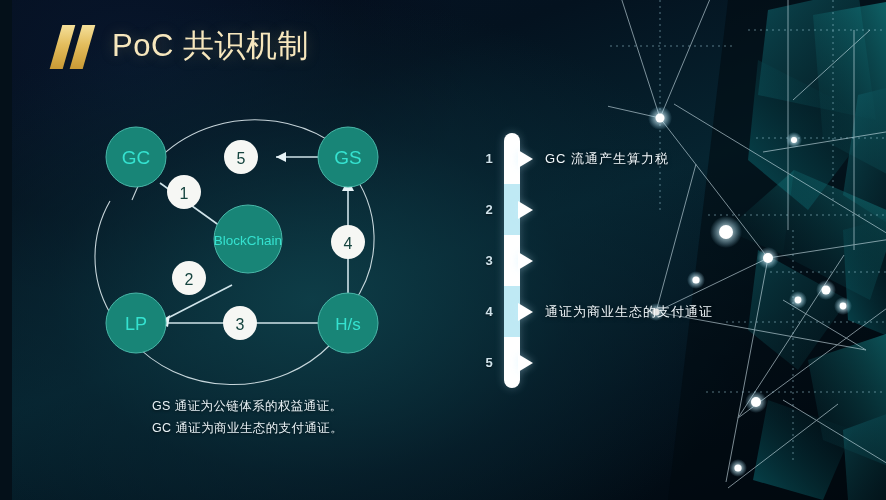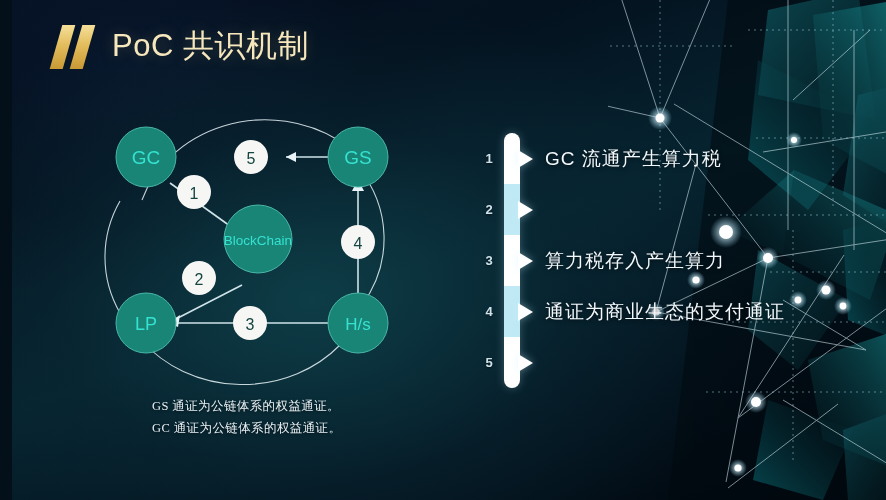--- a/index.html
+++ b/index.html
@@ -30,28 +30,28 @@
     transform:skewX(-16deg);
   }
   .title-text{
     font-size:31px;letter-spacing:.5px;font-weight:400;
     color:#f7e7bd;
     text-shadow:0 0 14px rgba(226,190,110,.25);
     white-space:nowrap;
   }
 
   
-  #diagram{position:absolute;left:78px;top:105px;width:340px;height:290px;}
+  #diagram{position:absolute;left:68px;top:105px;width:340px;height:290px;}
   #diagram svg{display:block;overflow:visible;}
 
   
   .notes{position:absolute;left:140px;top:395px;}
   .note{
     color:#e9f2f6;font-size:12.5px;line-height:22px;letter-spacing:.4px;
-    white-space:nowrap;text-shadow:0 1px 3px rgba(0,0,0,.6);font-family:Liberation Serif, serif;
+    white-space:nowrap;text-shadow:0 1px 3px rgba(0,0,0,.6);
   }
 
   
   #list-panel{position:absolute;left:466px;top:133px;width:320px;height:255px;}
   .vbar{position:absolute;left:26px;top:0;width:16px;height:255px;border-radius:8px;overflow:hidden;
         background:#ffffff;box-shadow:0 0 10px rgba(190,235,250,.28);}
   .vseg{position:absolute;left:0;width:16px;background:#bfe9f4;}
   .vseg.s2{top:51px;height:51px;}
   .vseg.s4{top:153px;height:51px;}
 
@@ -60,21 +60,21 @@
     width:22px;text-align:center;color:#cfe2ea;font-size:13px;font-weight:700;
     text-shadow:0 1px 2px rgba(0,0,0,.55);
   }
   .li .ptr{
     position:absolute;left:40px;width:0;height:0;
     border-top:9px solid transparent;border-bottom:9px solid transparent;
     border-left:15px solid #ffffff;
     filter:drop-shadow(0 0 4px rgba(200,240,255,.45));
   }
   .li .txt{
-    position:absolute;left:67px;color:#f2f8fb;font-size:19px;letter-spacing:1px;
+    position:absolute;left:67px;color:#f2f8fb;font-size:13px;letter-spacing:1px;
     white-space:nowrap;text-shadow:0 1px 4px rgba(0,0,0,.65);
   }
 </style>
 </head>
 <body>
 
 <div id="slide">
 
   <div id="polyfield">
     <svg width="290" height="500" viewBox="0 0 290 500" xmlns="http://www.w3.org/2000/svg">
@@ -245,42 +245,41 @@
       </g>
       <g>
         <circle cx="161" cy="52" r="17" fill="#f6f7f4"></circle>
         <text x="161" y="59" text-anchor="middle" font-family="'Liberation Sans',sans-serif" font-size="16" fill="#16443f">5</text>
       </g>
     </svg>
   </div>
 
   <div class="notes">
     <div class="note">GS 通证为公链体系的权益通证。</div>
-    <div class="note">GC 通证为公链体系的权益通证。</div>
+    <div class="note">GC 通证为商业生态的支付通证。</div>
   </div>
 
   <div id="list-panel">
     <div class="vbar">
       <div class="vseg s2"></div>
       <div class="vseg s4"></div>
     </div>
 
     <div class="li" style="top:0px">
       <span class="num">1</span>
       <span class="ptr"></span>
       <span class="txt">GC 流通产生算力税</span>
     </div>
     <div class="li" style="top:51px">
       <span class="num">2</span>
       <span class="ptr"></span>
     </div>
     <div class="li" style="top:102px">
       <span class="num">3</span>
       <span class="ptr"></span>
-      <span class="txt">算力税存入产生算力</span>
     </div>
     <div class="li" style="top:153px">
       <span class="num">4</span>
       <span class="ptr"></span>
       <span class="txt">通证为商业生态的支付通证</span>
     </div>
     <div class="li" style="top:204px">
       <span class="num">5</span>
       <span class="ptr"></span>
     </div>

